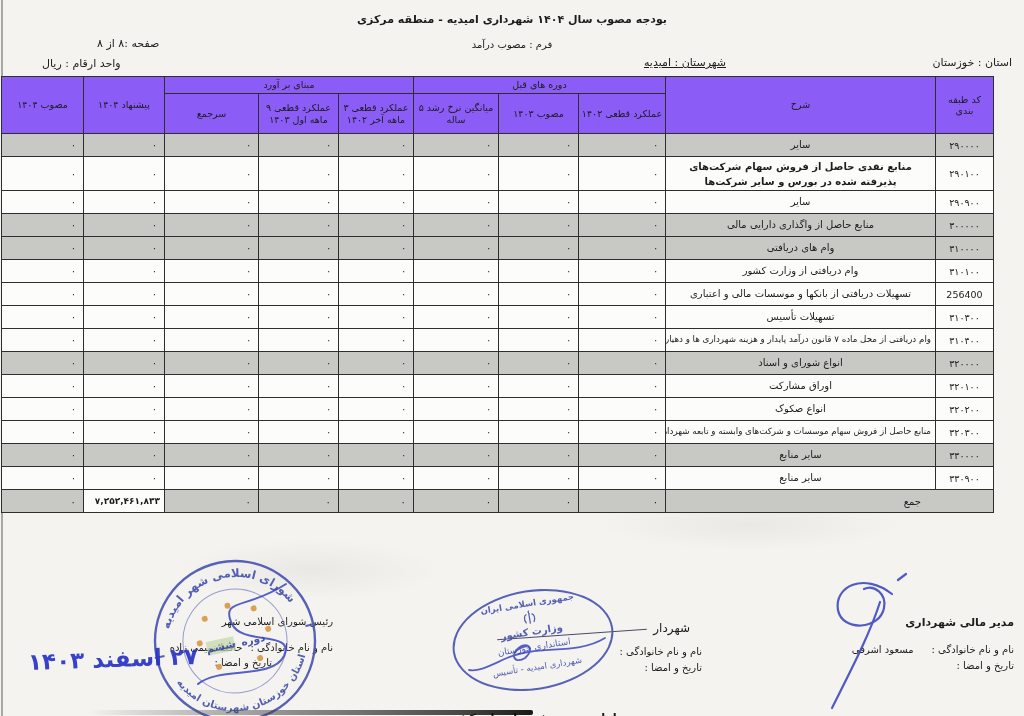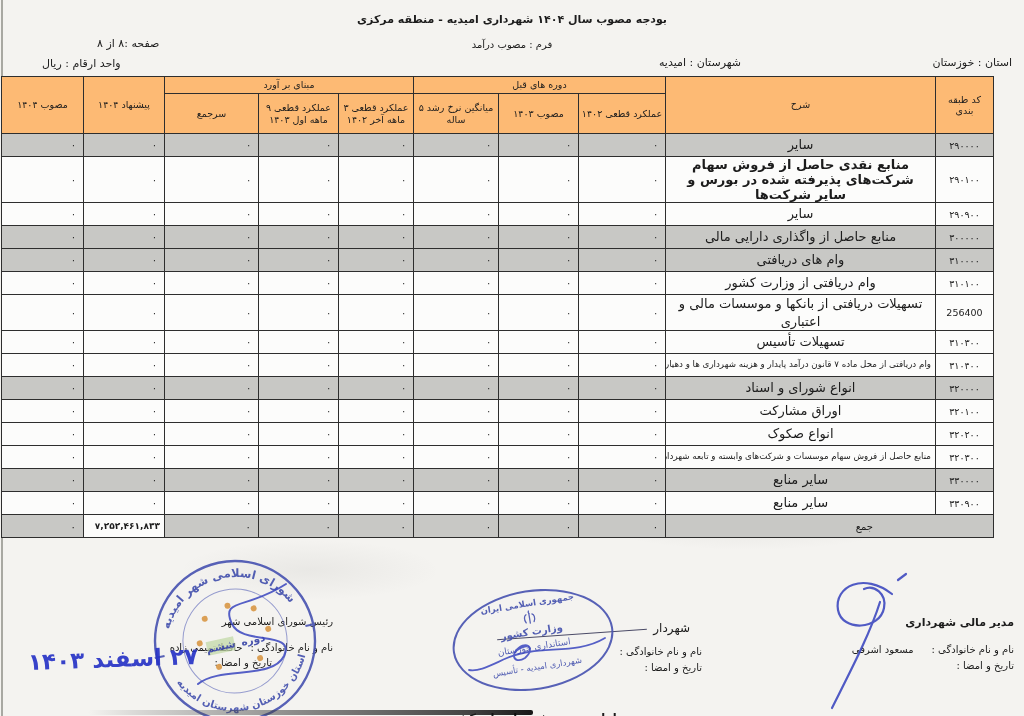--- a/index.html
+++ b/index.html
@@ -8,49 +8,49 @@
     background:#f4f3f0;
     font-family:"DejaVu Sans",sans-serif;
     direction:rtl;color:#1c1c1c;
   }
   .abs{position:absolute;}
   .edge-left{left:1px;top:0;width:2px;height:716px;background:#a8a8a2;}
   .page-title{top:13px;left:0;right:0;text-align:center;font-size:11px;font-weight:bold;letter-spacing:.2px;}
   .form-label{top:39px;left:0;right:0;text-align:center;font-size:10px;}
   .meta{font-size:11px;}
   .meta-province{top:56px;right:12px;}
-  .meta-county{top:56px;right:283px;}
+  .meta-county{top:56px;right:298px;text-decoration:underline;}
   .meta-page{top:37px;left:58px;direction:rtl;margin-left:39px;}
   .meta-unit{top:57px;left:42px;direction:rtl;}
 
   table.budget{
     position:absolute;top:76px;right:30px;width:992px;
     border-collapse:collapse;table-layout:fixed;background:#fcfcfb;
   }
   table.budget th,table.budget td{
     border:1px solid #2e2e2e;overflow:hidden;vertical-align:middle;
   }
   table.budget thead th{
-    background:#fdba74;font-weight:normal;font-size:9.5px;line-height:1.2;
+    background:#8b5cf6;font-weight:normal;font-size:9.5px;line-height:1.2;
     text-align:center;padding:1px 2px;
   }
   tr.h1 th{height:14px;}
   tr.h2 th{height:37px;}
   td.code-cell{font-size:9.5px;text-align:center;background:inherit;}
-  td.desc-cell{font-size:13px;text-align:center;padding:0 4px;line-height:1.35;}
+  td.desc-cell{font-size:10px;text-align:center;padding:0 4px;line-height:1.35;}
   td.desc-cell.nowrap{white-space:nowrap;font-size:8.7px;letter-spacing:-.2px;}
   td.num-cell{font-size:9px;text-align:right;padding-left:2px;padding-right:7px;}
   tbody tr{height:23px;background:#fcfcfb;}
   tbody tr.two-line{height:34px;}
   tbody tr.two-line td.desc-cell{line-height:15px;max-height:32px;font-weight:bold;}
   tbody tr.shaded{background:#c8c8c5;}
   tbody tr.shaded td{background:#c8c8c5;}
   tr.total-row{height:23px;}
   tr.total-row td{background:#c8c8c5;font-size:10px;}
-  td.total-label-cell{text-align:right;padding-right:120px;font-size:10px;}
+  td.total-label-cell{text-align:right;padding-right:72px;font-size:10px;}
   tr.total-row td.total-amount{background:#fcfcfb;font-size:9px;font-weight:bold;text-align:right;padding-right:4px;}
 
   .footer-text{font-size:10px;}
   .footer-title{font-size:11px;font-weight:bold;}
   .name-row{display:flex;flex-direction:row;gap:18px;font-size:10px;align-items:baseline;}
   .oval-stamp{
     left:452px;top:590px;width:162px;height:100px;
     transform:rotate(-9deg);opacity:.92;
   }
   .oval-border{

